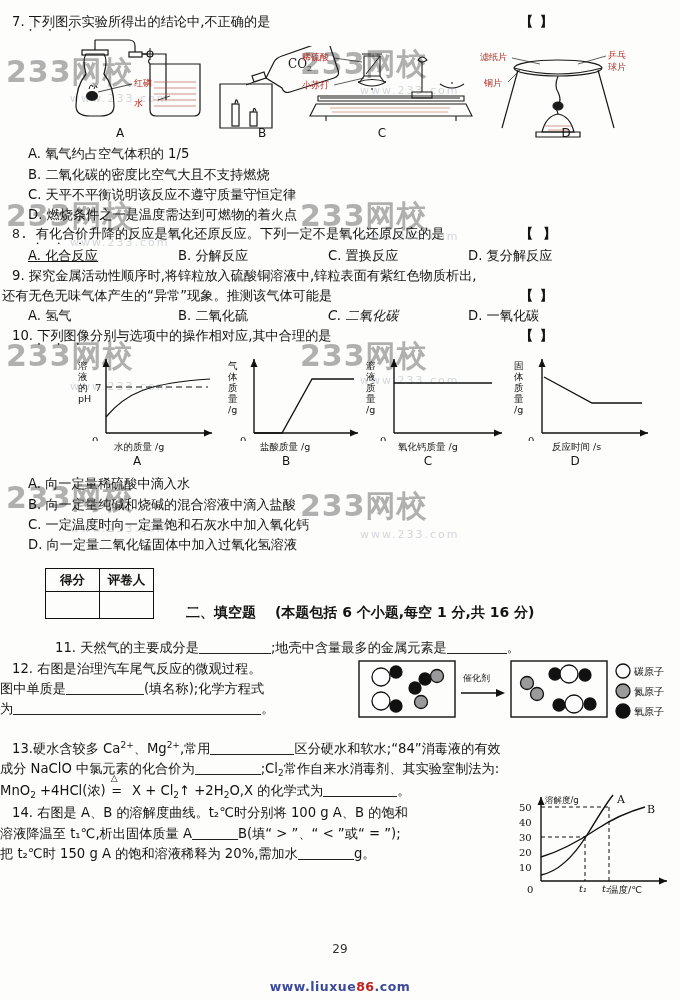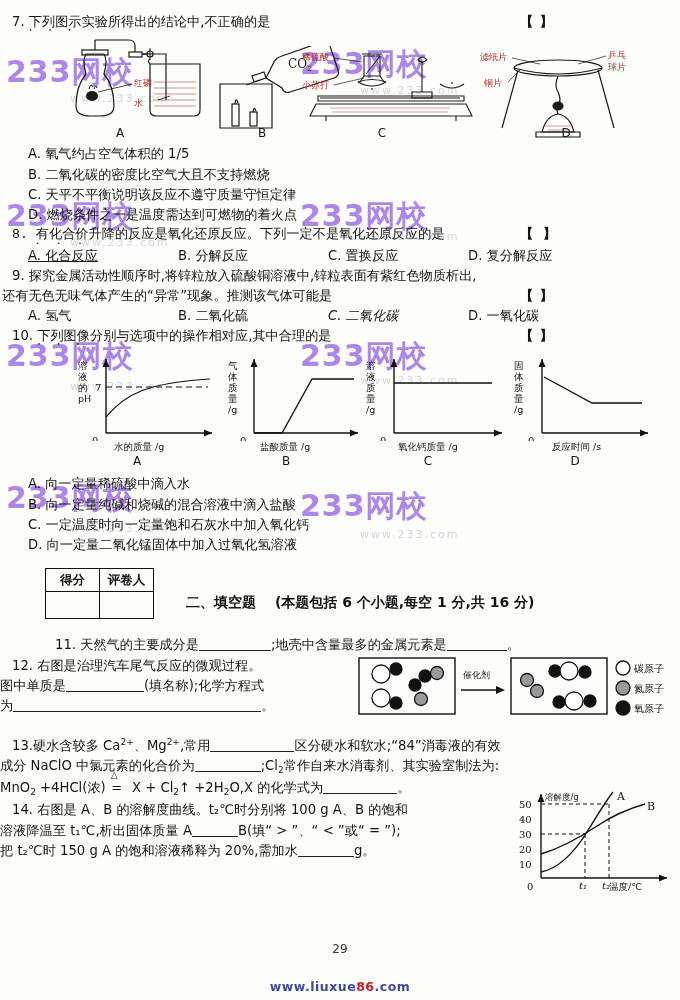--- a/index.html
+++ b/index.html
@@ -12,21 +12,21 @@
     overflow:hidden;
     -webkit-font-smoothing:antialiased;
   }
   .page{position:absolute;inset:0;}
 
   
   .wm-layer{position:absolute;inset:0;pointer-events:none;z-index:0;}
   .wm{
     position:absolute;
     font-weight:bold;
-    color:#6d28d9;
+    color:#737373;
     opacity:.55;
     white-space:nowrap;
     font-family:"DejaVu Sans","Liberation Sans",sans-serif;
   }
   .wm.big{font-size:30px;letter-spacing:1px;}
   .wm.url{font-size:11px;color:#cfd3d8;font-weight:normal;letter-spacing:2px;opacity:.9;}
 
   
   .content{position:relative;z-index:2;padding:0;}
   .q{
@@ -366,21 +366,21 @@
             <tr>
           <th>得分</th>
           <th>评卷人</th>
         </tr>
         <tr>
           <td class="empty"></td>
           <td class="empty"></td>
         </tr>
       </tbody>
         </table>
-      <div style="margin-left:32px;margin-top:26px;font-size:14px;font-weight:bold;">
+      <div style="margin-left:32px;margin-top:36px;font-size:14px;font-weight:bold;">
         <span>二、填空题</span>
         <span style="margin-left:14px;">(本题包括 6 个小题,每空 1 分,共 16 分)</span>
       </div>
     </div>
 
     <div class="q" style="margin-top:16px;padding-left:43px;">
       <span class="q-num">11.</span>
       <span>天然气的主要成分是</span><span class="blank" style="width:72px;"></span><span>;地壳中含量最多的金属元素是</span><span class="blank" style="width:60px;"></span><span>。</span>
     </div>
 

